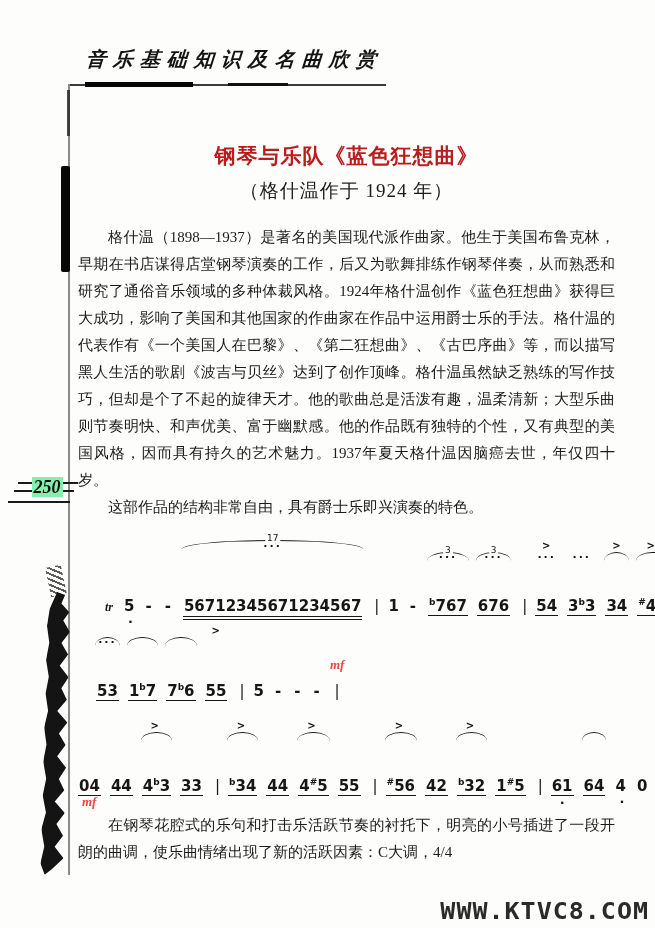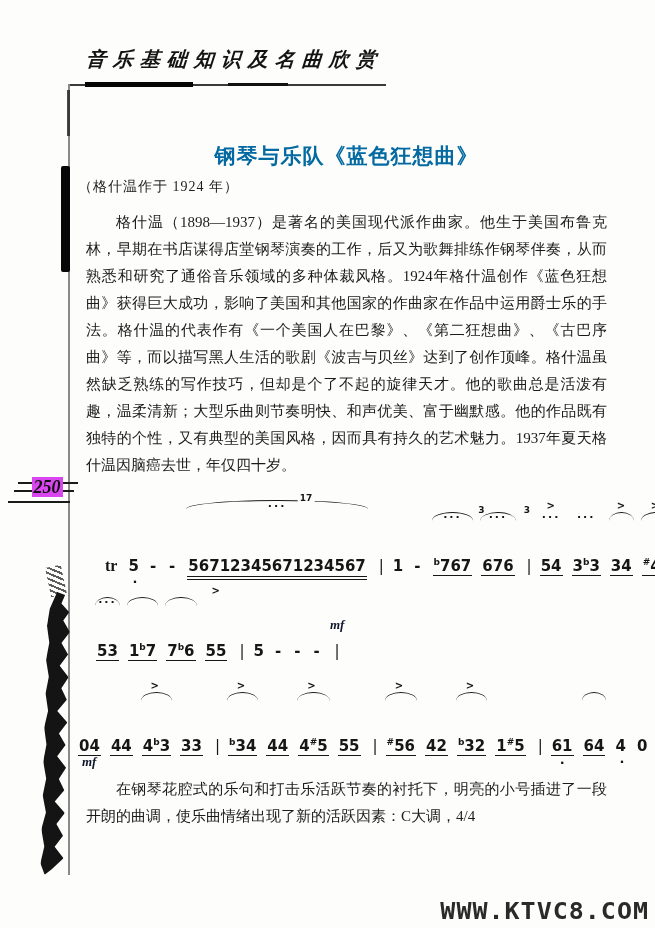--- a/index.html
+++ b/index.html
@@ -40,36 +40,36 @@
     background:repeating-linear-gradient(35deg,#333 0 2px,transparent 2px 5px);
     transform:rotate(-12deg);opacity:.8;
   }
 
   
   .pagenum{position:absolute;left:14px;top:477px;width:66px;height:28px;text-align:center;}
   .pagenum .num{
     position:relative;z-index:2;
     font-family:"Liberation Serif", serif;
     font-style:italic;font-weight:700;font-size:18px;color:#111;
-    background:#d946ef;padding:0 2px;
+    background:#86efac;padding:0 2px;
   }
   .pagenum .ln-top{position:absolute;left:4px;right:2px;top:5px;height:2px;background:#1a1a1a;}
   .pagenum .ln-mid{position:absolute;left:0;right:6px;top:13px;height:2px;background:#1a1a1a;z-index:1;}
   .pagenum .ln-bot{position:absolute;left:-6px;right:10px;top:24px;height:2px;background:#1a1a1a;}
 
   
   .content{position:absolute;left:78px;top:142px;width:537px;}
   .title{
     margin:0 0 8px 0;text-align:center;
-    font-size:21px;font-weight:700;letter-spacing:1px;color:#0369a1;
+    font-size:21px;font-weight:700;letter-spacing:1px;color:#b91c1c;
     font-family:Liberation Sans, sans-serif;
   }
-  .subtitle{text-align:left;font-size:14px;margin-bottom:13px;letter-spacing:1px;}
+  .subtitle{text-align:center;font-size:19px;margin-bottom:20px;letter-spacing:1px;}
   .content p{
-    margin:8px;font-size:15px;line-height:27px;
+    margin:0;font-size:15px;line-height:27px;
     text-align:justify;text-indent:2em;color:#1b1b1b;
   }
 
   
   .music-block{position:relative;margin:6px 0 4px 0;}
   .music-line{
     position:relative;white-space:nowrap;
     padding:22px 0 12px 0;
     font-family:"DejaVu Sans", sans-serif;
   }
@@ -81,50 +81,50 @@
     font-size:15px;font-weight:700;color:#161616;
     vertical-align:baseline;
   }
   .tok .main{display:inline-block;padding:0 1px;}
   .tok.u1 .main{border-bottom:1.5px solid #161616;margin-top:36px;}
   .tok.u2 .main{border-bottom:4px double #161616;padding-bottom:1px;margin-top:48px;}
   .tok sup{font-size:9px;font-weight:700;vertical-align:super;line-height:0;}
   .tok.bar{font-weight:400;margin:0 7px 0 2px;}
   .tok.dash{margin-right:11px;}
   .tok.orn .main{
-    font-family:"Liberation Serif", serif;
-    font-size:16px;font-weight:700;border:none;
+    font-family:"Liberation Serif", serif;font-style:italic;
+    font-size:12px;font-weight:700;border:none;
   }
   .slur{
     position:absolute;left:-1px;right:-1px;top:-9px;height:8px;
     border-top:1.6px solid #161616;
     border-radius:50% 50% 0 0 / 100% 100% 0 0;
     font-style:normal;
   }
   .tu{
     position:absolute;left:50%;top:-7px;transform:translateX(-50%);
-    font-size:9px;font-weight:700;background:#fdfdfb;padding:0 2px;line-height:9px;margin-left:29px;
+    font-size:9px;font-weight:400;background:#fdfdfb;padding:0 2px;line-height:9px;
   }
   .accent{
     position:absolute;left:30%;top:-20px;
     font-style:normal;font-size:10px;font-weight:700;line-height:10px;
   }
   .dotsa{
     position:absolute;left:0;right:0;top:-7px;text-align:center;
     font-style:normal;font-size:11px;letter-spacing:2px;line-height:7px;font-weight:700;
   }
   .tok.u2 .dotsa{top:-6px;}
   .dotb{
     position:absolute;left:40%;bottom:-10px;
     font-style:normal;font-size:13px;line-height:7px;font-weight:700;
   }
   .dyn{
     position:absolute;
     font-family:"Liberation Serif", serif;font-style:italic;
-    font-weight:700;font-size:13px;color:#0f172a;
+    font-weight:700;font-size:13px;color:#ef4444;
   }
   .dyn.d1{left:252px;bottom:40px;}
   .dyn.d3{left:4px;bottom:-2px;}
   .music-block.mb1 .music-line.second{margin-top:-8px;}
 
   
   .watermark{
     position:absolute;right:6px;bottom:2px;
     font-family:"DejaVu Sans Mono", monospace;
     font-size:25px;font-weight:700;letter-spacing:1px;
@@ -153,20 +153,21 @@
     <span class="ln-mid"></span>
     <span class="ln-bot"></span>
     <span class="num">250</span>
   </div>
 
   <div class="content">
     <h1 class="title">钢琴与乐队《蓝色狂想曲》</h1>
     <div class="subtitle">（格什温作于 1924 年）</div>
 
     <p>格什温（1898—1937）是著名的美国现代派作曲家。他生于美国布鲁克林，早期在书店谋得店堂钢琴演奏的工作，后又为歌舞排练作钢琴伴奏，从而熟悉和研究了通俗音乐领域的多种体裁风格。1924年格什温创作《蓝色狂想曲》获得巨大成功，影响了美国和其他国家的作曲家在作品中运用爵士乐的手法。格什温的代表作有《一个美国人在巴黎》、《第二狂想曲》、《古巴序曲》等，而以描写黑人生活的歌剧《波吉与贝丝》达到了创作顶峰。格什温虽然缺乏熟练的写作技巧，但却是个了不起的旋律天才。他的歌曲总是活泼有趣，温柔清新；大型乐曲则节奏明快、和声优美、富于幽默感。他的作品既有独特的个性，又有典型的美国风格，因而具有持久的艺术魅力。1937年夏天格什温因脑癌去世，年仅四十岁。</p>
+    <p>这部作品的结构非常自由，具有爵士乐即兴演奏的特色。</p>
 
     <div class="music-block mb1">
       <div class="music-line indent1"><span class="tok orn"><span class="main">tr</span></span><span class="tok"><span class="main">5</span><i class="dotb">·</i></span><span class="tok dash"><span class="main">-</span></span><span class="tok dash"><span class="main">-</span></span><span class="tok u2"><i class="slur">
               <b class="tu">17</b>
             </i><i class="dotsa">···</i><span class="main">56712345671234567</span></span><span class="tok bar"><span class="main">|</span></span><span class="tok"><span class="main">1</span></span><span class="tok dash"><span class="main">-</span></span><span class="tok u1"><i class="slur">
               <b class="tu">3</b>
             </i><i class="dotsa">···</i><span class="main"><sup>b</sup>767</span></span><span class="tok u1"><i class="slur">
               <b class="tu">3</b>
             </i><i class="dotsa">···</i><span class="main">676</span></span><span class="tok bar"><span class="main">|</span></span><span class="tok u1"><i class="accent">&gt;</i><i class="dotsa">···</i><span class="main">54</span></span><span class="tok u1"><i class="dotsa">···</i><span class="main">3<sup>b</sup>3</span></span><span class="tok u1"><i class="slur"></i><i class="accent">&gt;</i><span class="main">34</span></span><span class="tok u1"><i class="slur"></i><i class="accent">&gt;</i><span class="main"><sup>#</sup>45</span></span></div>
       <span class="dyn d1">mf</span>

